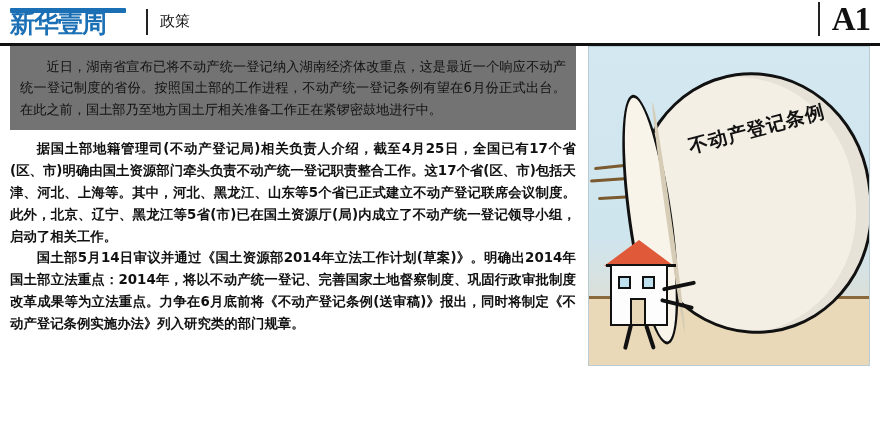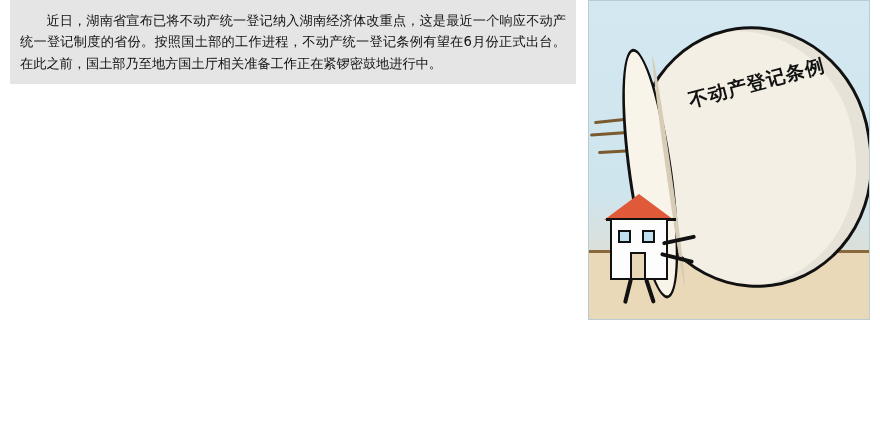--- a/index.html
+++ b/index.html
@@ -106,21 +106,21 @@
   .content {
     display: flex;
     padding: 0 10px 0 10px;
     gap: 12px;
   }
   .text-col {
     width: 566px;
     flex: 0 0 566px;
   }
   .lead-box {
-    background: #e5e5e5;
+    background: #737373;
     padding: 10px 10px 10px 10px;
     margin-bottom: 8px;
   }
   p.para {
     margin: 0;
     font-family: "DejaVu Sans", sans-serif;
     font-size: 13.2px;
     line-height: 1.62;
     color: #111;
     text-align: justify;
@@ -286,29 +286,45 @@
     inset: 0;
     border: 1px solid #b9ccd4;
     pointer-events: none;
   }
 </style>
 </head>
 <body>
 
 <div class="page">
 
+  <div class="masthead">
+    <div class="logo-block">
+      <span class="logo-mark">
+        <span class="bar"></span>
+        <span class="logo-text">新华壹周</span>
+      </span>
+      <span class="logo-divider"></span>
+      <span class="section-label">政策</span>
+    </div>
+    <div class="page-number-wrap">
+      <span class="page-rule"></span>
+      <span class="page-number">A1</span>
+    </div>
+  </div>
 
 
   <div class="content">
 
     <div class="text-col">
       <div class="lead-box">
         <p class="para">近日，湖南省宣布已将不动产统一登记纳入湖南经济体改重点，这是最近一个响应不动产统一登记制度的省份。按照国土部的工作进程，不动产统一登记条例有望在6月份正式出台。在此之前，国土部乃至地方国土厅相关准备工作正在紧锣密鼓地进行中。</p>
       </div>
       <div class="body-paras">
+        <p class="para">据国土部地籍管理司(不动产登记局)相关负责人介绍，截至4月25日，全国已有17个省(区、市)明确由国土资源部门牵头负责不动产统一登记职责整合工作。这17个省(区、市)包括天津、河北、上海等。其中，河北、黑龙江、山东等5个省已正式建立不动产登记联席会议制度。此外，北京、辽宁、黑龙江等5省(市)已在国土资源厅(局)内成立了不动产统一登记领导小组，启动了相关工作。</p>
+        <p class="para">国土部5月14日审议并通过《国土资源部2014年立法工作计划(草案)》。明确出2014年国土部立法重点：2014年，将以不动产统一登记、完善国家土地督察制度、巩固行政审批制度改革成果等为立法重点。力争在6月底前将《不动产登记条例(送审稿)》报出，同时将制定《不动产登记条例实施办法》列入研究类的部门规章。</p>
       </div>
     </div>
 
     <div class="art-col">
       <div class="art-frame">
         <div class="sky"></div>
         <div class="ground"></div>
 
         <div class="speed-line sl1"></div>
         <div class="speed-line sl2"></div>

